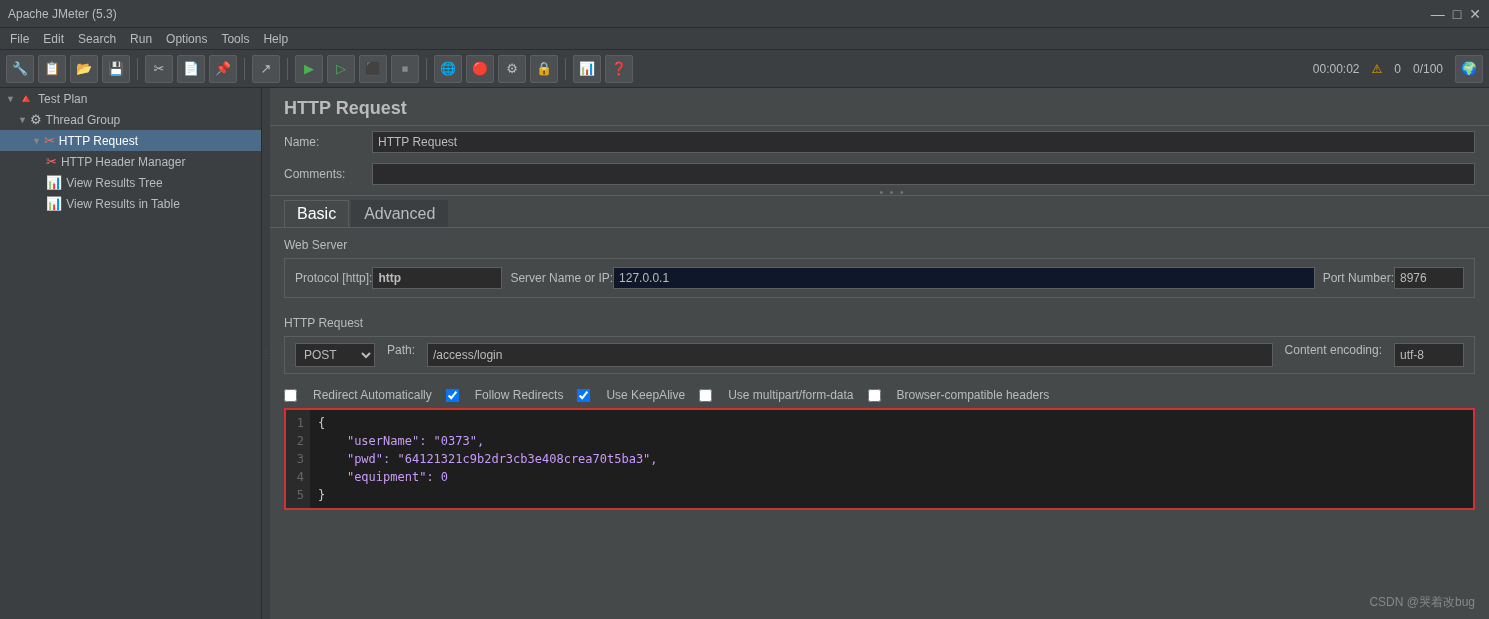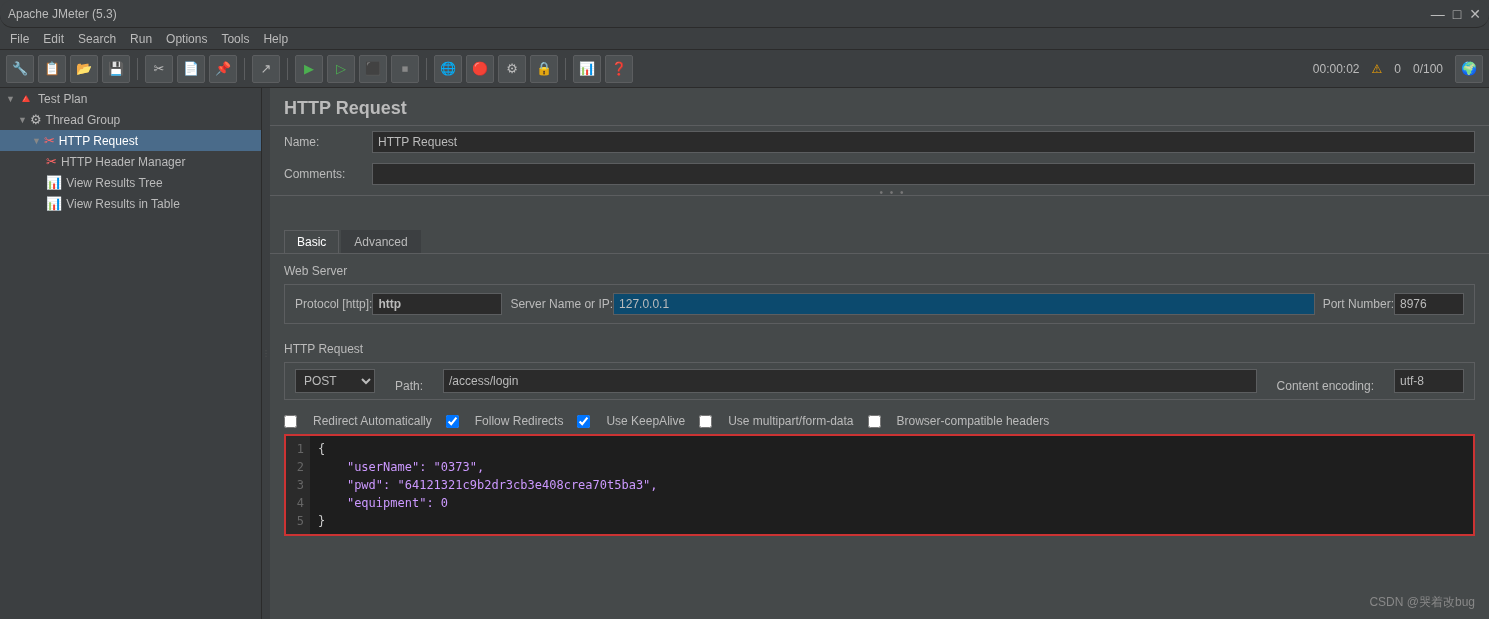--- a/index.html
+++ b/index.html
@@ -15,21 +15,20 @@
 
     
     #titlebar {
       background: #3c3f41;
       height: 28px;
       display: flex;
       align-items: center;
       padding: 13px 8px;
       border-bottom: 1px solid #2b2b2b;
       justify-content: space-between;
-      border-radius: 13px;
     }
     #titlebar .window-controls {
       display: flex;
       gap: 8px;
       font-size: 14px;
       color: #bbbbbb;
     }
 
     
     #menubar {
@@ -176,27 +175,26 @@
     
     .tab-bar {
       display: flex;
       padding: 4px 14px 0;
       background: #45494a;
       border-bottom: 1px solid #5c5e60;
       gap: 2px;
     }
     .tab {
       padding: 4px 12px;
-      font-size: 12px;
+      font-size: 16px;
       color: #bbbbbb;
       cursor: pointer;
       border: 1px solid transparent;
       border-bottom: none;
       background: #3c3f41;
-      margin-top: 30px;
     }
     .tab.active {
       background: #45494a;
       border-color: #5c5e60;
       color: #ffffff;
     }
 
     
     .section-header {
       font-size: 12px;
@@ -237,22 +235,22 @@
     }
 
     
     .http-req-section {
       border: 1px solid #5c5e60;
       margin: 4px 14px;
       padding: 6px 10px;
     }
     .http-req-row {
       display: flex;
-      align-items: flex-end;
-      gap: 20px;
+      align-items: flex-start;
+      gap: 12px;
     }
     .method-select {
       background: #2b2b2b;
       border: 1px solid #5c5e60;
       color: #bbbbbb;
       font-size: 12px;
       padding: 2px 4px;
       height: 24px;
       width: 80px;
     }
@@ -359,21 +357,21 @@
       background: #3c3f41;
       cursor: col-resize;
       display: flex;
       align-items: center;
       justify-content: center;
       color: #555;
       font-size: 8px;
     }
 
     .server-input {
-      background: #0c4a6e;
+      background: #0f172a;
       border: 1px solid #5c5e60;
       color: #bbbbbb;
       font-size: 12px;
       padding: 2px 5px;
       height: 22px;
       flex: 1;
     }
   </style>
 </head>
 <body>

